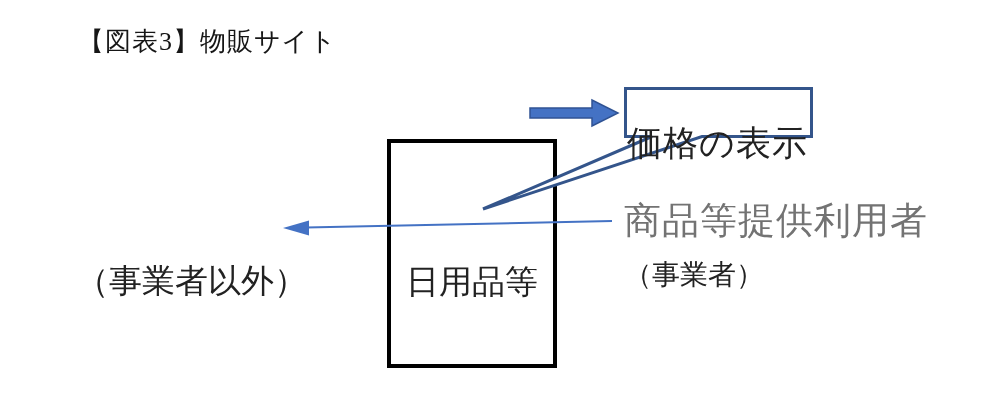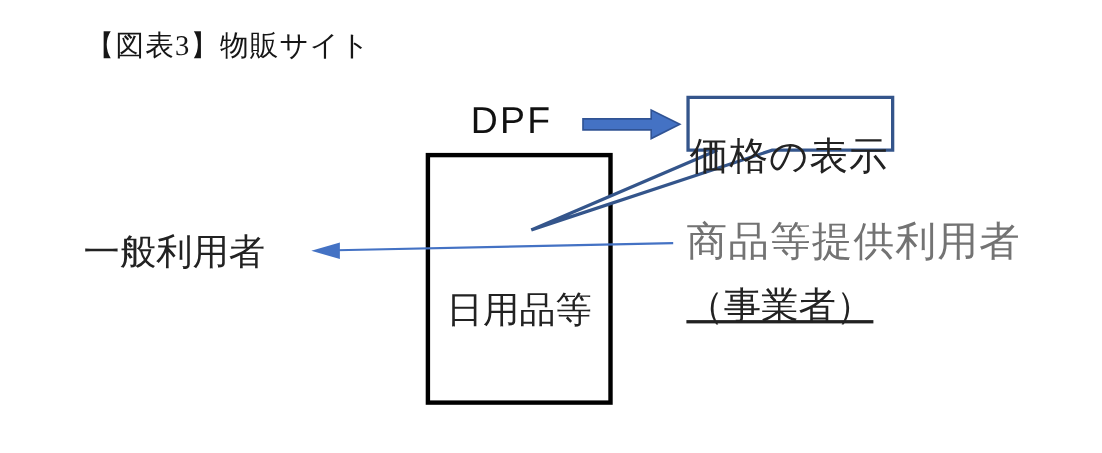--- a/index.html
+++ b/index.html
@@ -26,21 +26,21 @@
     font-size:33px;color:#222;z-index:10;
   }
   .callout-label{
     left:622px;top:88px;width:191px;height:49px;
     display:flex;align-items:center;justify-content:center;
     font-size:35px;letter-spacing:1px;color:#222;z-index:10;margin-top:30px;
   }
   .ippan{left:76px;top:212px;font-size:33px;color:#222;z-index:10;}
   .ippan-sub{left:76px;top:264px;font-size:33px;color:#222;z-index:10;}
   .shohin{left:624px;top:205px;font-size:37px;letter-spacing:1px;color:#737373;z-index:10;font-family:Liberation Mono, monospace;}
-  .shohin-sub{left:624px;top:261px;font-size:34px;color:#222;z-index:10;text-decoration:underline;}
+  .shohin-sub{left:624px;top:261px;font-size:28px;color:#222;z-index:10;}
   .overlay{position:absolute;left:0;top:0;width:1002px;height:412px;z-index:5;pointer-events:none;}
 </style>
 </head>
 <body>
 
 <div class="canvas">
 
   <svg class="overlay" viewBox="0 0 1002 412">
 
     <polygon points="530,108 592,108 592,100 618,113 592,126 592,118 530,118" fill="#4472c4" stroke="#305394" stroke-width="1.5"></polygon>
@@ -48,24 +48,23 @@
     <path d="M652,136.5 L625.5,136.5 L625.5,88.5 L811.5,88.5 L811.5,136.5 L702,136.5 L483,209 Z" fill="#ffffff" stroke="#34558b" stroke-width="3" stroke-linejoin="miter"></path>
 
     <line x1="612" y1="221" x2="306" y2="227.5" stroke="#4472c4" stroke-width="2"></line>
     <polygon points="283,228 309,220.5 309,235.5" fill="#4472c4"></polygon>
   </svg>
 
   <div class="center-box"></div>
 
   <div class="label title">【図表3】物販サイト</div>
 
-  <div class="label dpf">DPF</div>
 
   <div class="label callout-label">価格の表示</div>
 
   <div class="label center-box-label">日用品等</div>
 
-  <div class="label ippan">一般利用者</div>
+  <div class="label ippan-sub">（事業者以外）</div>
 
   <div class="label shohin">商品等提供利用者</div>
   <div class="label shohin-sub">（事業者）</div>
 
 </div>
 
 </body></html>

